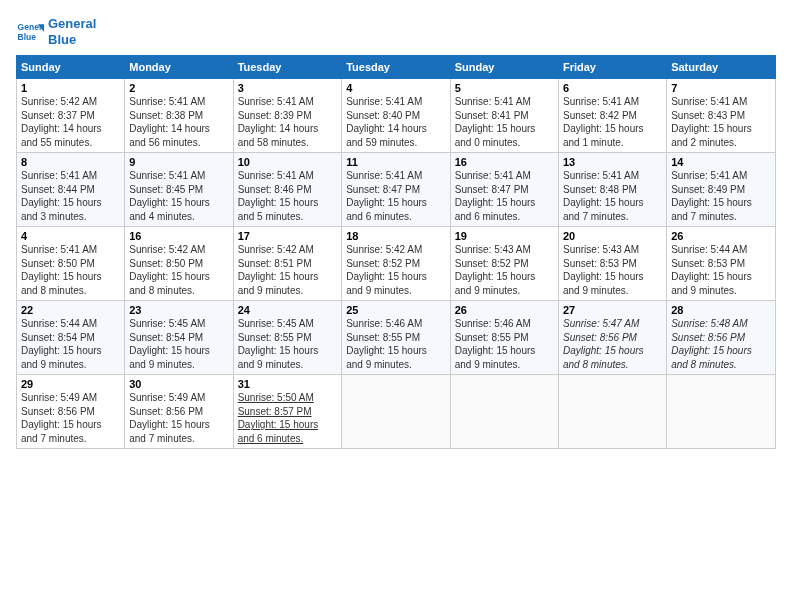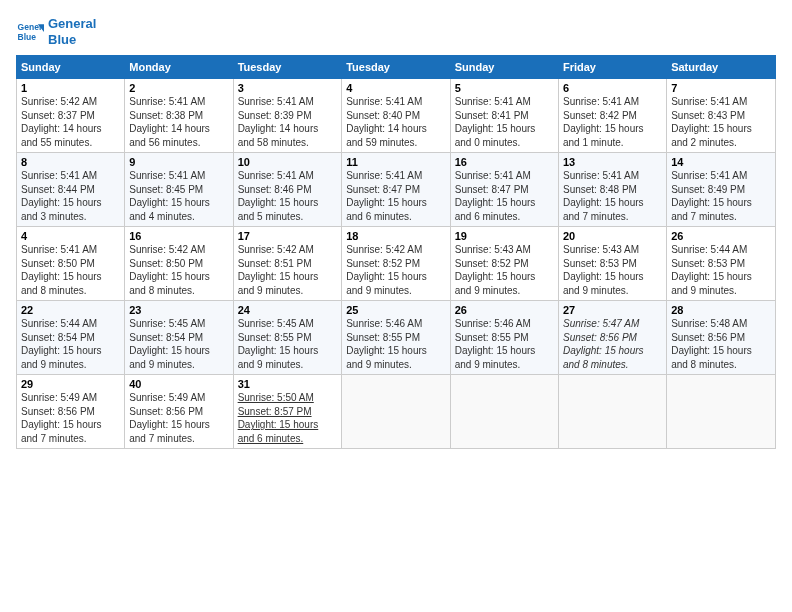--- a/index.html
+++ b/index.html
@@ -318,36 +318,36 @@
           </td>
           <td>
             <span class="day-num">27</span>
             <div class="day-info" style="white-space: pre-line; font-style: italic;">Sunrise: 5:47 AM
 Sunset: 8:56 PM
 Daylight: 15 hours
 and 8 minutes.</div>
           </td>
           <td>
             <span class="day-num">28</span>
-            <div class="day-info" style="white-space: pre-line;">Sunrise: 5:48 AM
+            <div class="day-info" style="white-space: pre-line; font-style: italic;">Sunrise: 5:48 AM
 Sunset: 8:56 PM
 Daylight: 15 hours
 and 8 minutes.</div>
           </td>
         </tr>
         <tr>
           <td>
             <span class="day-num">29</span>
             <div class="day-info" style="white-space: pre-line;">Sunrise: 5:49 AM
 Sunset: 8:56 PM
 Daylight: 15 hours
 and 7 minutes.</div>
           </td>
           <td>
-            <span class="day-num">40</span>
+            <span class="day-num">30</span>
             <div class="day-info" style="white-space: pre-line;">Sunrise: 5:49 AM
 Sunset: 8:56 PM
 Daylight: 15 hours
 and 7 minutes.</div>
           </td>
           <td>
             <span class="day-num">31</span>
             <div class="day-info" style="white-space: pre-line; text-decoration: underline;">Sunrise: 5:50 AM
 Sunset: 8:57 PM
 Daylight: 15 hours

